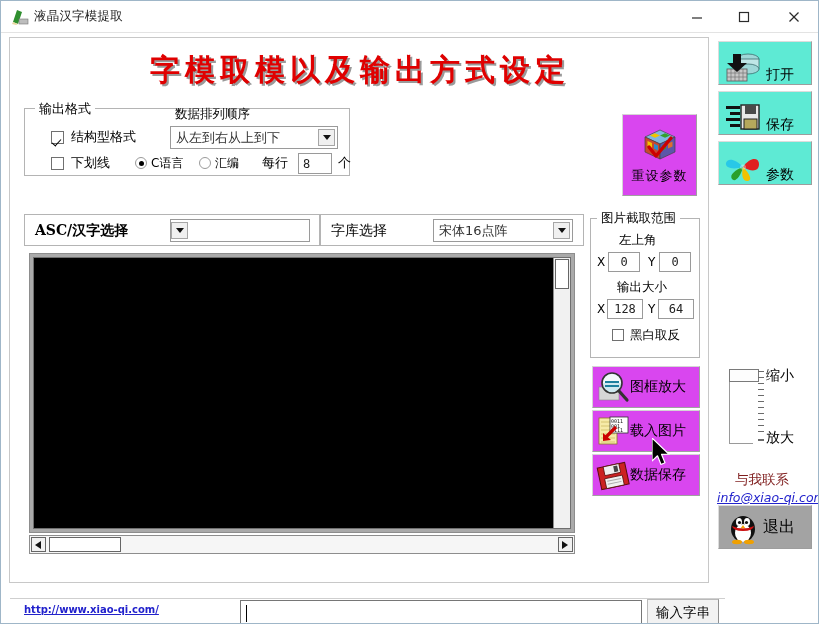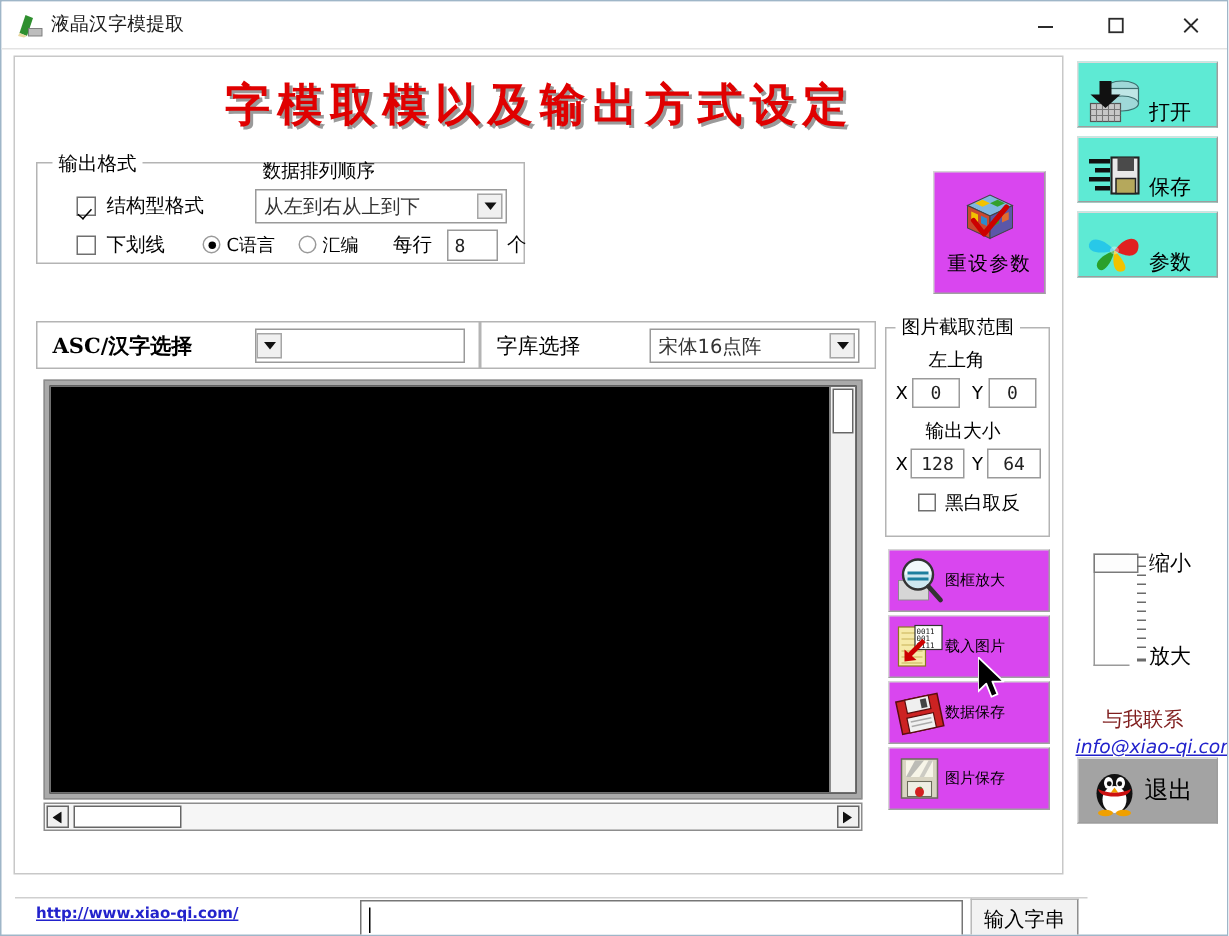--- a/index.html
+++ b/index.html
@@ -132,21 +132,21 @@
 
   
   .btn3d {
     position: absolute;
     background: #d946ef;
     border: 1px solid #d5d5d5;
     border-right-color: #a0a0a0; border-bottom-color: #a0a0a0;
     display: flex; align-items: center;
   }
   .btn3d .blabel {
-    font-size: 10px; color: #000; white-space: nowrap;
+    font-size: 14px; color: #000; white-space: nowrap;
   }
 
   
   #canvas-outer {
     position: absolute; left: 19px; top: 215px;
     width: 546px; height: 280px;
     background: #aaaaaa;
     border: 1px solid #8d8d8d;
     padding: 3px;
   }
@@ -446,32 +446,20 @@
           <rect x="9" y="7" width="16" height="9" fill="#efefef" stroke="#5a0d0d" stroke-width=".8"></rect>
           <rect x="19" y="8.5" width="4" height="6" fill="#444"></rect>
           <rect x="8" y="19" width="18" height="10" fill="#f0f0f0" stroke="#5a0d0d" stroke-width=".8"></rect>
           <line x1="10" y1="22" x2="24" y2="22" stroke="#aaa" stroke-width="1"></line>
           <line x1="10" y1="25" x2="24" y2="25" stroke="#aaa" stroke-width="1"></line>
         </g>
       </svg>
       <span class="blabel">数据保存</span>
     </div>
 
-    <div class="btn3d" style="left:582px; top:460px; width:108px; height:42px;">
-      <svg width="34" height="34" viewBox="0 0 34 34" style="margin-left:3px;">
-        <rect x="5" y="4" width="24" height="26" fill="#d8d4c2" stroke="#6a6a5a" stroke-width="1"></rect>
-        <rect x="8" y="5" width="18" height="11" fill="#f7f5e8"></rect>
-        <polygon points="8,16 14,5 20,5 11,16" fill="#8d8d8d" opacity=".55"></polygon>
-        <polygon points="17,16 23,5 26,5 20,16" fill="#8d8d8d" opacity=".4"></polygon>
-        <rect x="9" y="19" width="16" height="10" fill="#efefe4" stroke="#6a6a5a" stroke-width=".7"></rect>
-        <path d="M14 26 a3 3.4 0 1 1 6 0 a3 3.4 0 1 1 -6 0" fill="#d32020"></path>
-        <path d="M17 22.4 q1.6 0 1.8 1.6 q-1.6 .2 -1.8 -1.6" fill="#3a8d2f"></path>
-      </svg>
-      <span class="blabel">图片保存</span>
-    </div>
 
     <div id="bottom-sep"></div>
     <div id="weburl">http://www.xiao-qi.com/</div>
 
     <div id="strinput">
       <div class="caret"></div>
 
     </div>
 
     <div id="btn-inputstr">

